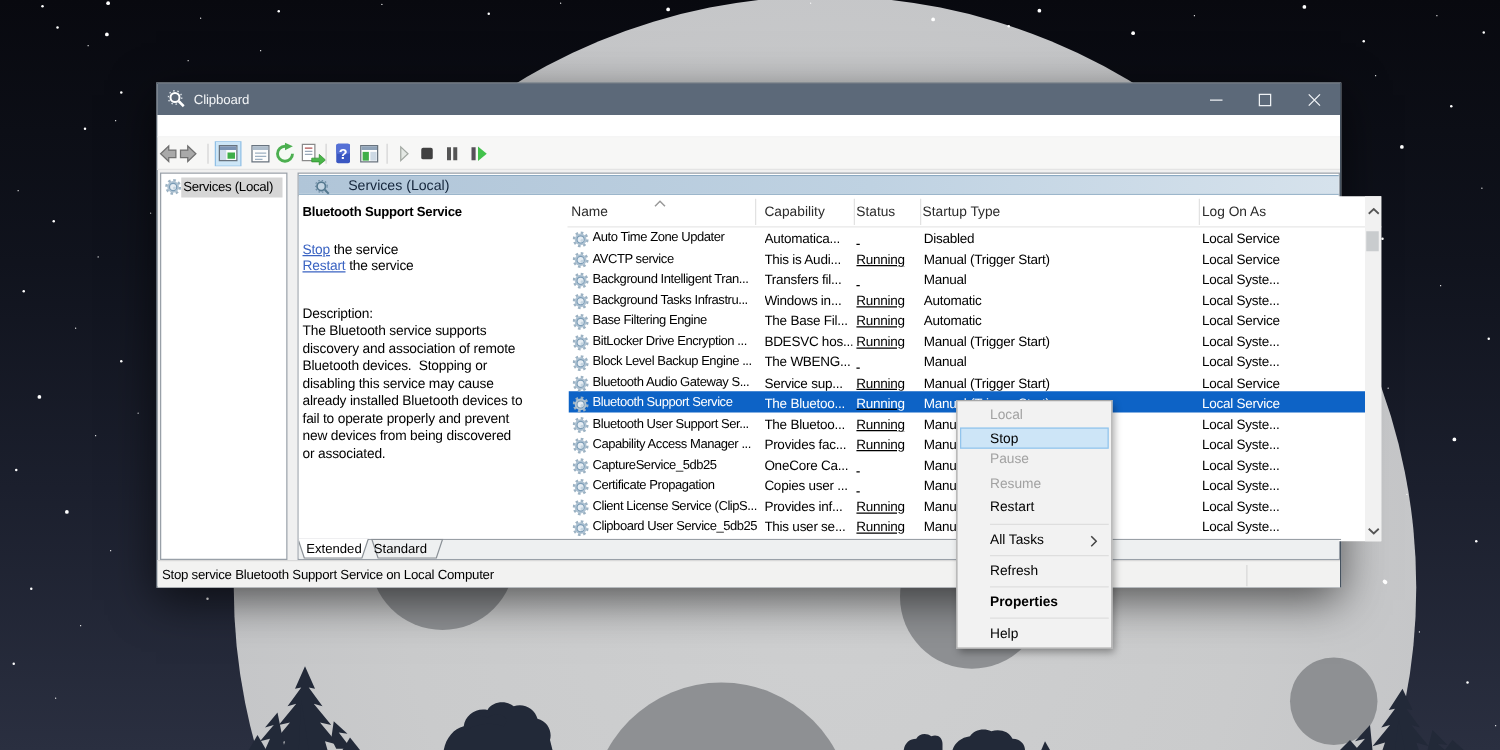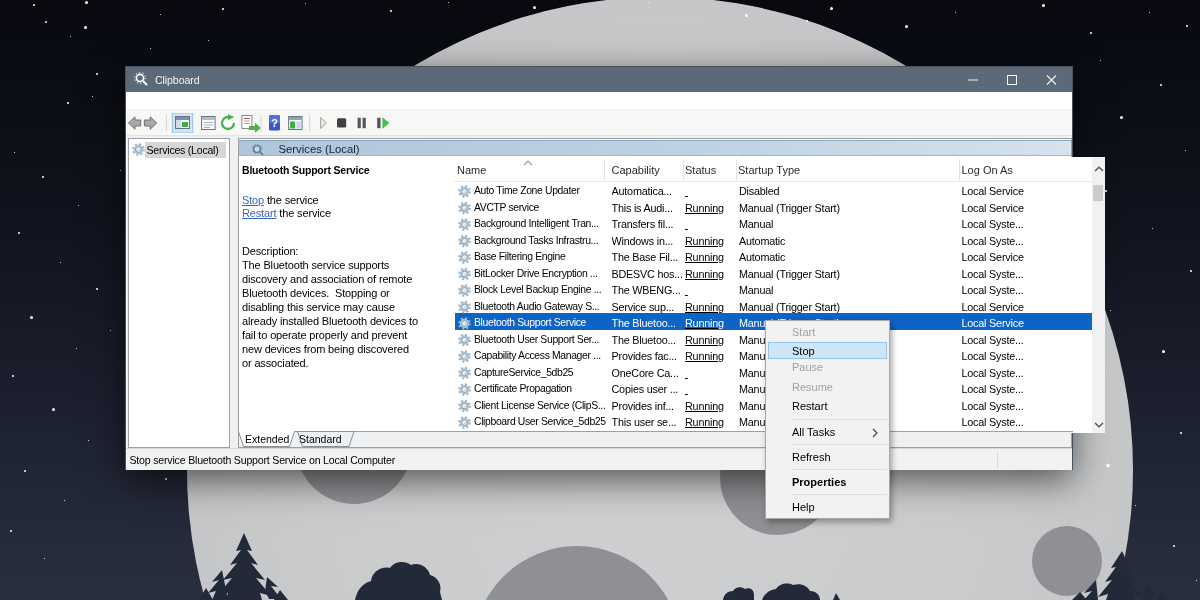--- a/index.html
+++ b/index.html
@@ -370,21 +370,21 @@
       </div>
     </div>
   </div>
   <div class="statusbar">
     <span style="position:absolute;left:3.5px;top:5px;font-size:10.6px;letter-spacing:-0.2px;">Stop service Bluetooth Support Service on Local Computer</span>
     <i style="position:absolute;left:871px;top:3px;height:17px;border-left:1px solid #d8d8d8;"></i>
   </div>
 </div>
 
 <div class="ctx">
-  <div class="ci dis" style="top:2px;">Start</div>
+  <div class="ci dis" style="top:2px;">Local</div>
   <div class="ci sel" style="top:21px;">Stop</div>
   <div class="ci dis" style="top:37px;">Pause</div>
   <div class="ci dis" style="top:57px;">Resume</div>
   <div class="ci" style="top:76px;">Restart</div>
   <div class="csep" style="top:98.5px;"></div>
   <div class="ci" style="top:102px;">All Tasks<svg class="abs" style="right:9px;top:5px;" width="6" height="10">
         <path d="M1 1 L5 5 L1 9" fill="none" stroke="#444" stroke-width="1.2"></path>
       </svg></div>
   <div class="csep" style="top:123.5px;"></div>
   <div class="ci" style="top:127px;">Refresh</div>

